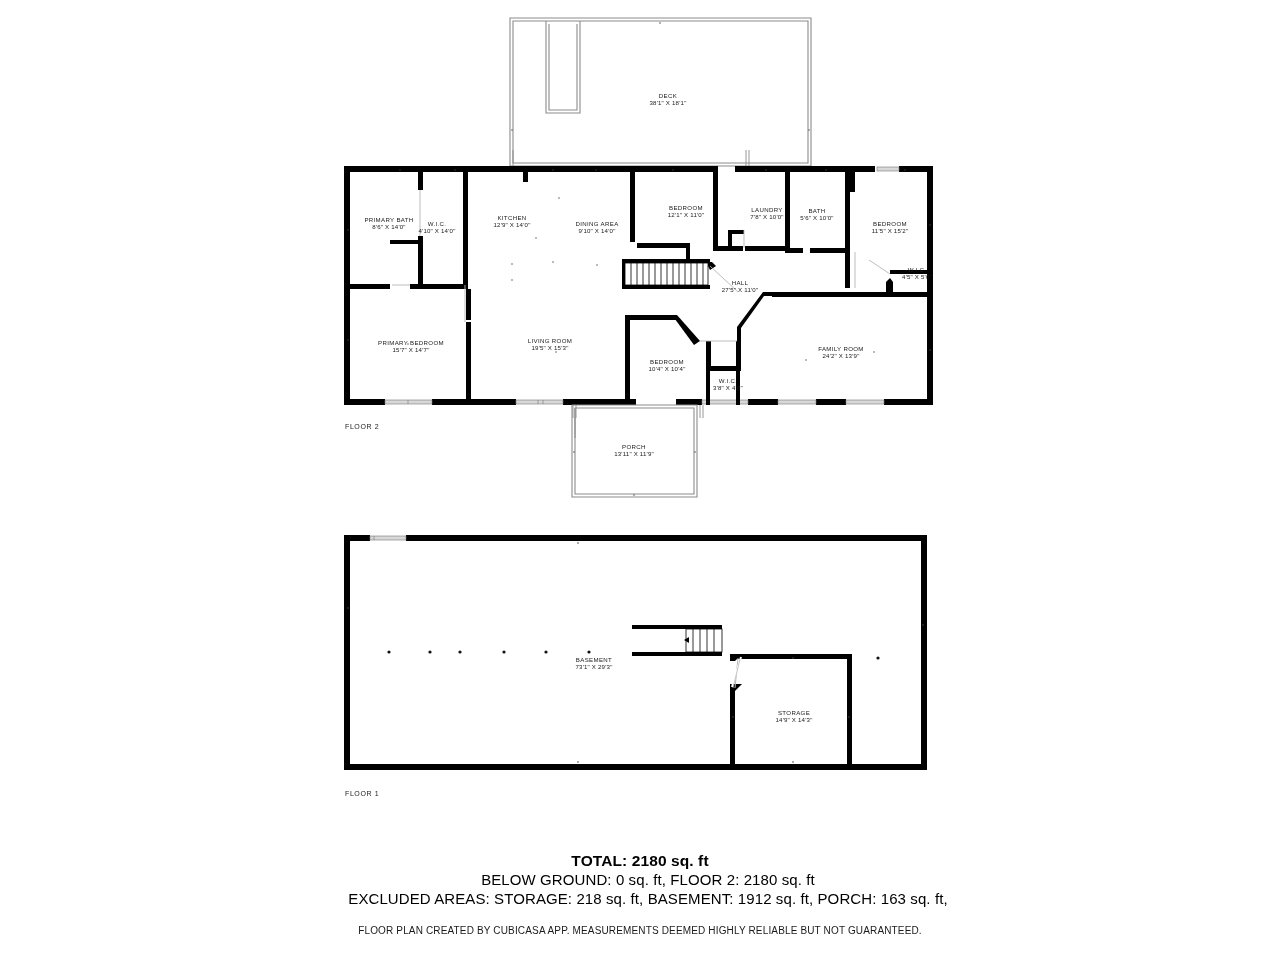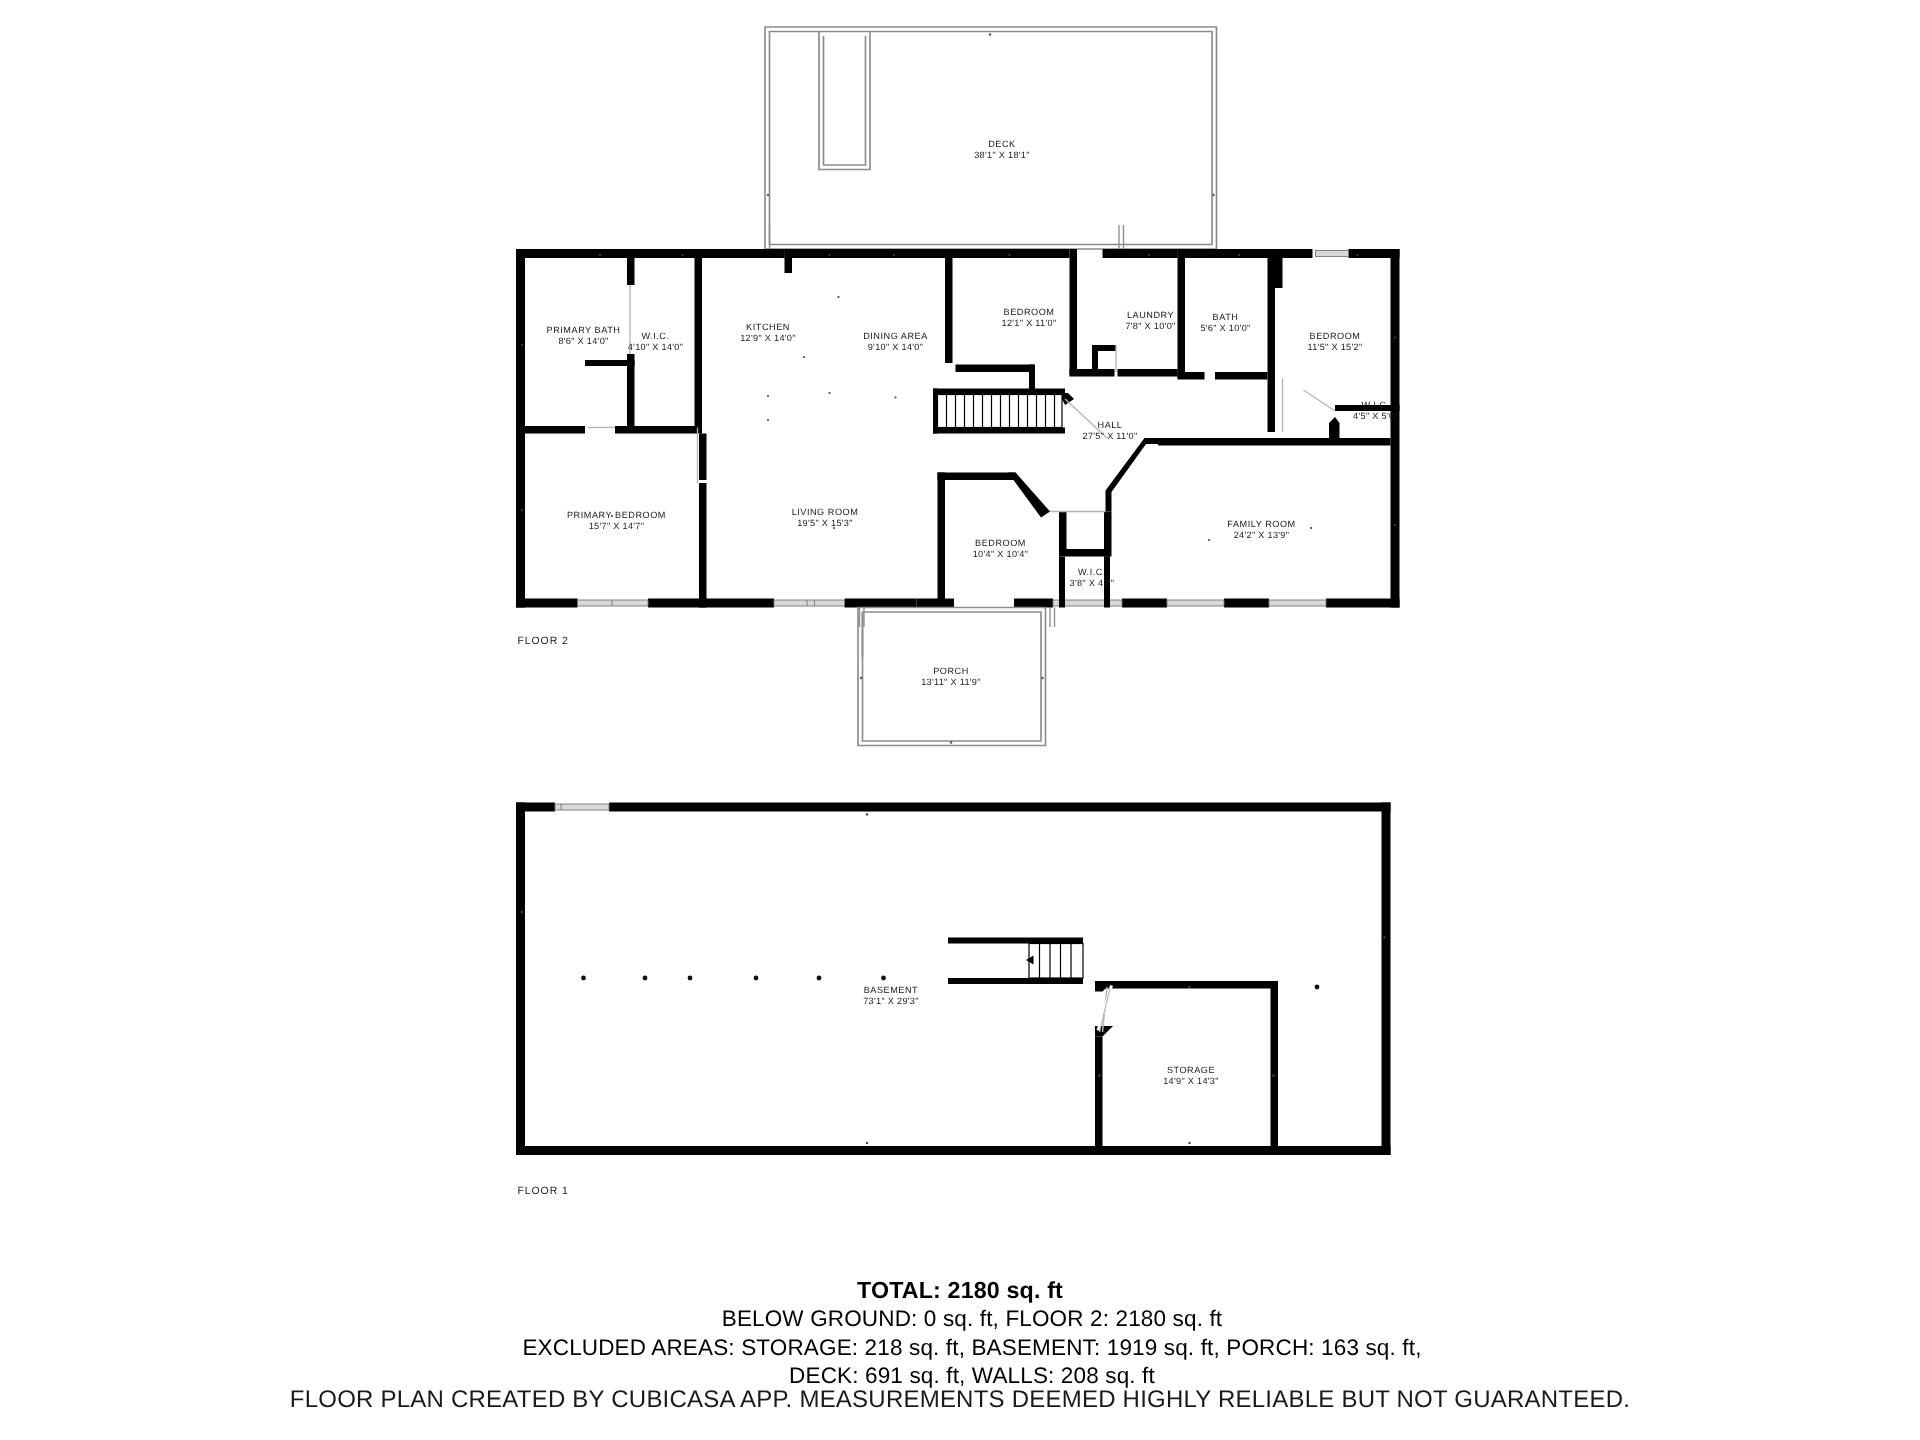--- a/index.html
+++ b/index.html
@@ -71,21 +71,21 @@
   }
   #summary-block .sub-line {
     font-size: 15px;
     font-weight: normal;
     line-height: 19px;
     letter-spacing: 0.1px;
     padding-left: 16px;
   }
   #disclaimer-block {
     top: 925px;
-    font-size: 16px;
+    font-size: 10px;
     letter-spacing: 0.15px;
     color: #1a1a1a;
   }
 </style>
 </head>
 <body>
 
 <div id="plan-root">
 
   <svg class="floorplan" viewBox="0 0 1280 960" xmlns="http://www.w3.org/2000/svg">
@@ -411,19 +411,18 @@
       </g>
     <g id="floortag-layer">
         <text class="floor-tag" x="345" y="429">FLOOR 2</text>
         <text class="floor-tag" x="345" y="796">FLOOR 1</text>
       </g>
   </svg>
 
   <div class="footer" id="summary-block">
     <div class="total-line">TOTAL: 2180 sq. ft</div>
     <div class="sub-line">BELOW GROUND: 0 sq. ft, FLOOR 2: 2180 sq. ft</div>
-    <div class="sub-line">EXCLUDED AREAS: STORAGE: 218 sq. ft, BASEMENT: 1919 sq. ft, PORCH: 163 sq. ft,</div>
-    <div class="sub-line">DECK: 691 sq. ft, WALLS: 208 sq. ft</div>
+    <div class="sub-line">EXCLUDED AREAS: STORAGE: 218 sq. ft, BASEMENT: 1912 sq. ft, PORCH: 163 sq. ft,</div>
   </div>
 
   <div class="footer" id="disclaimer-block">FLOOR PLAN CREATED BY CUBICASA APP. MEASUREMENTS DEEMED HIGHLY RELIABLE BUT NOT GUARANTEED.</div>
 
 </div>
 
 </body></html>

